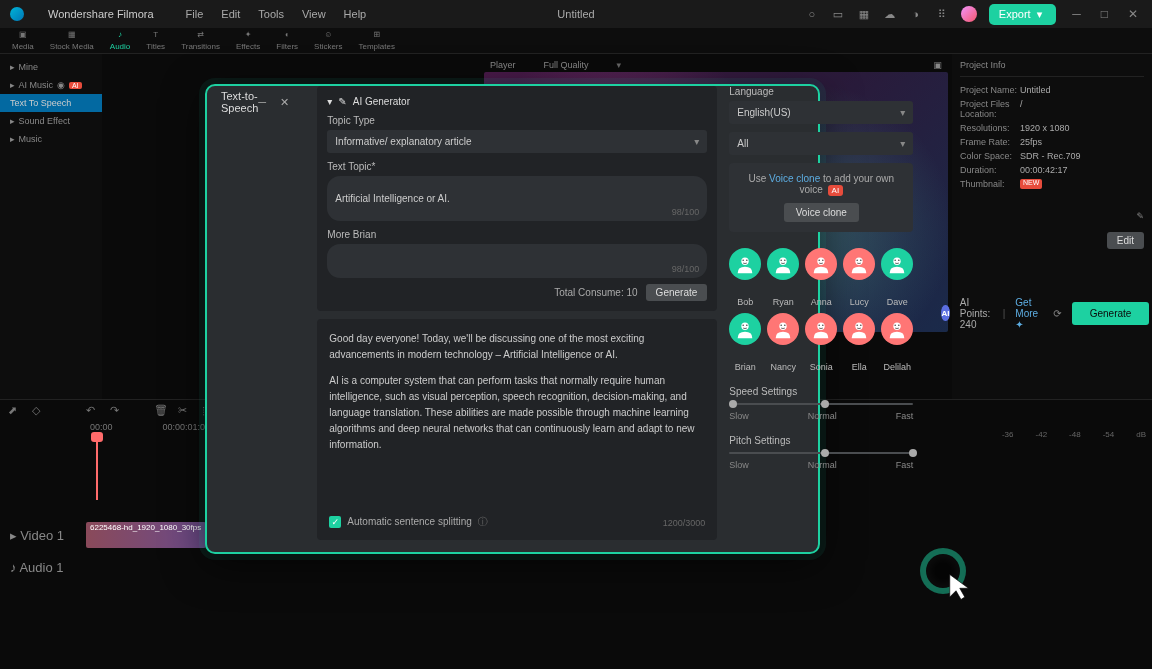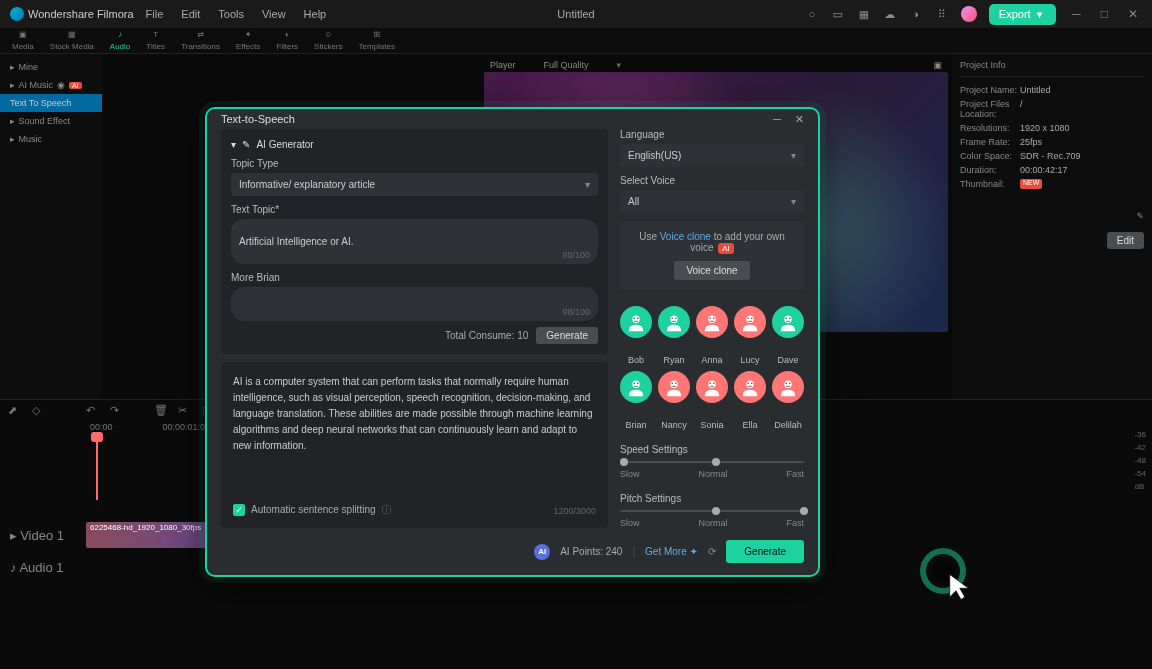--- a/index.html
+++ b/index.html
@@ -1,17 +1,17 @@
 <!DOCTYPE html>
 <html><head>
 <meta charset="utf-8">
 <style>
 *{box-sizing:border-box;margin:0;padding:0;font-family:-apple-system,BlinkMacSystemFont,"Segoe UI",sans-serif}
 body{background:#000;width:1152px;height:669px;overflow:hidden;position:relative;color:#ccc;font-size:11px}
-.titlebar{height:28px;background:#1a1a1a;display:flex;align-items:center;padding:0 10px;gap:4px}
+.titlebar{height:28px;background:#1a1a1a;display:flex;align-items:center;padding:0 10px;gap:24px}
 .logo{width:14px;height:14px;border-radius:50%;background:linear-gradient(135deg,#00b4d8,#0077b6);display:inline-block}
 .app-name{color:#ccc;font-size:11px}
 .menus{display:flex;gap:18px;margin-left:8px}
 .menu{color:#aaa;font-size:11px;cursor:pointer}
 .doc-title{position:absolute;left:50%;transform:translateX(-50%);color:#aaa;font-size:11px}
 .tb-right{margin-left:auto;display:flex;align-items:center;gap:12px}
 .tb-icon{width:14px;height:14px;color:#888;cursor:pointer;display:flex;align-items:center;justify-content:center}
 .avatar{width:16px;height:16px;border-radius:50%;background:linear-gradient(135deg,#f093fb,#f5576c)}
 .export-btn{background:#1dd1a1;color:#fff;padding:4px 14px 4px 10px;border-radius:5px;font-size:11px;cursor:pointer;display:flex;align-items:center;gap:6px}
 .win-btn{color:#888;cursor:pointer;font-size:12px;padding:0 4px}
@@ -36,24 +36,24 @@
 .timeline{height:270px;background:#0a0a0a;border-top:1px solid #222;position:relative}
 .tl-tools{height:22px;display:flex;align-items:center;padding:0 8px;gap:10px;color:#777}
 .tl-ic{width:14px;height:14px;cursor:pointer}
 .tl-ruler{height:18px;display:flex;padding-left:90px;gap:50px;font-size:9px;color:#777}
 .tl-tracks{padding-left:4px}
 .tl-row{display:flex;align-items:center;height:30px;margin-bottom:2px}
 .tl-label{width:82px;font-size:13px;color:#888;padding-left:6px}
 .tl-clip{height:26px;background:linear-gradient(90deg,#8a4a5a,#6a4a8a);border-radius:2px;width:120px;font-size:8px;color:#fff;padding:1px 4px;overflow:hidden}
 .playhead{position:absolute;left:96px;top:40px;width:2px;height:60px;background:#ff6b6b}
 .playhead::before{content:"";position:absolute;top:-8px;left:-5px;width:12px;height:10px;background:#ff6b6b;border-radius:3px}
-.db-scale{position:absolute;right:6px;top:430px;font-size:8px;color:#666;display:flex;flex-direction:column;gap:4px}
-
-
-.modal-wrap{position:absolute;top:107px;left:205px;width:615px;height:470px;background:#2a2d30;border:2px solid #1dd1a1;border-radius:10px;box-shadow:0 0 0 6px rgba(29,209,161,.08),0 10px 40px rgba(0,0,0,.6);z-index:100;display:flex;flex-direction:column}
+.db-scale{position:absolute;right:6px;top:430px;font-size:8px;color:#666;display:flex;flex-direction:row;gap:22px}
+
+
+.modal-wrap{position:absolute;top:84px;left:205px;width:615px;height:470px;background:#2a2d30;border:2px solid #1dd1a1;border-radius:10px;box-shadow:0 0 0 6px rgba(29,209,161,.08),0 10px 40px rgba(0,0,0,.6);z-index:100;display:flex;flex-direction:row}
 .modal-hdr{height:32px;display:flex;align-items:center;padding:0 14px;color:#ddd;font-size:11px}
 .modal-close{margin-left:auto;display:flex;gap:14px;color:#aaa}
 .modal-body{flex:1;display:flex;gap:12px;padding:0 14px 12px}
 .modal-left{width:400px;display:flex;flex-direction:column;gap:8px}
 .modal-right{flex:1;display:flex;flex-direction:column;gap:8px}
 .panel{background:#212326;border-radius:4px;padding:10px}
 .section-label{color:#bbb;font-size:10px;margin-bottom:4px}
 .ai-gen-hdr{display:flex;align-items:center;gap:6px;color:#ddd;font-size:10px;margin-bottom:8px}
 .select{background:#2e3135;padding:6px 8px;border-radius:3px;color:#ccc;font-size:10px;display:flex;align-items:center;cursor:pointer}
 .select .chev{margin-left:auto;color:#888}
@@ -280,39 +280,39 @@
         <div class="section-label" style="margin-top:8px">More Brian</div>
         <div class="input-box">
             <span class="char-count">98/100</span>
           </div>
         <div class="consume-row">
             <span>Total Consume: 10</span>
             <span class="gen-small">Generate</span>
           </div>
       </div>
       <div class="text-output">
+        <p>Good day everyone! Today, we'll be discussing one of the most exciting advancements in modern technology – Artificial Intelligence or AI.</p>
         <p>AI is a computer system that can perform tasks that normally require human intelligence, such as visual perception, speech recognition, decision-making, and language translation. These abilities are made possible through machine learning algorithms and deep neural networks that can continuously learn and adapt to new information.</p>
         <div class="auto-split" style="position:absolute;bottom:10px;left:12px">
             <span class="chk">✓</span>
             <span>Automatic sentence splitting</span>
             <span style="color:#666">ⓘ</span>
           </div>
         <span class="output-count">1200/3000</span>
       </div>
     </div>
     <div class="modal-right">
       <div>
         <div class="section-label">Language</div>
         <div class="select">
             <span>English(US)</span>
             <span class="chev">▾</span>
           </div>
       </div>
       <div>
-        <div class="section-label">Select Voice</div>
         <div class="select">
             <span>All</span>
             <span class="chev">▾</span>
           </div>
       </div>
       <div class="voice-clone-banner">
         <div><span>Use </span><span class="vc-link">Voice clone</span><span> to add your own voice</span> <span class="vc-badge">AI</span></div>
         <div class="vc-btn">Voice clone</div>
       </div>
       <div class="voices">

